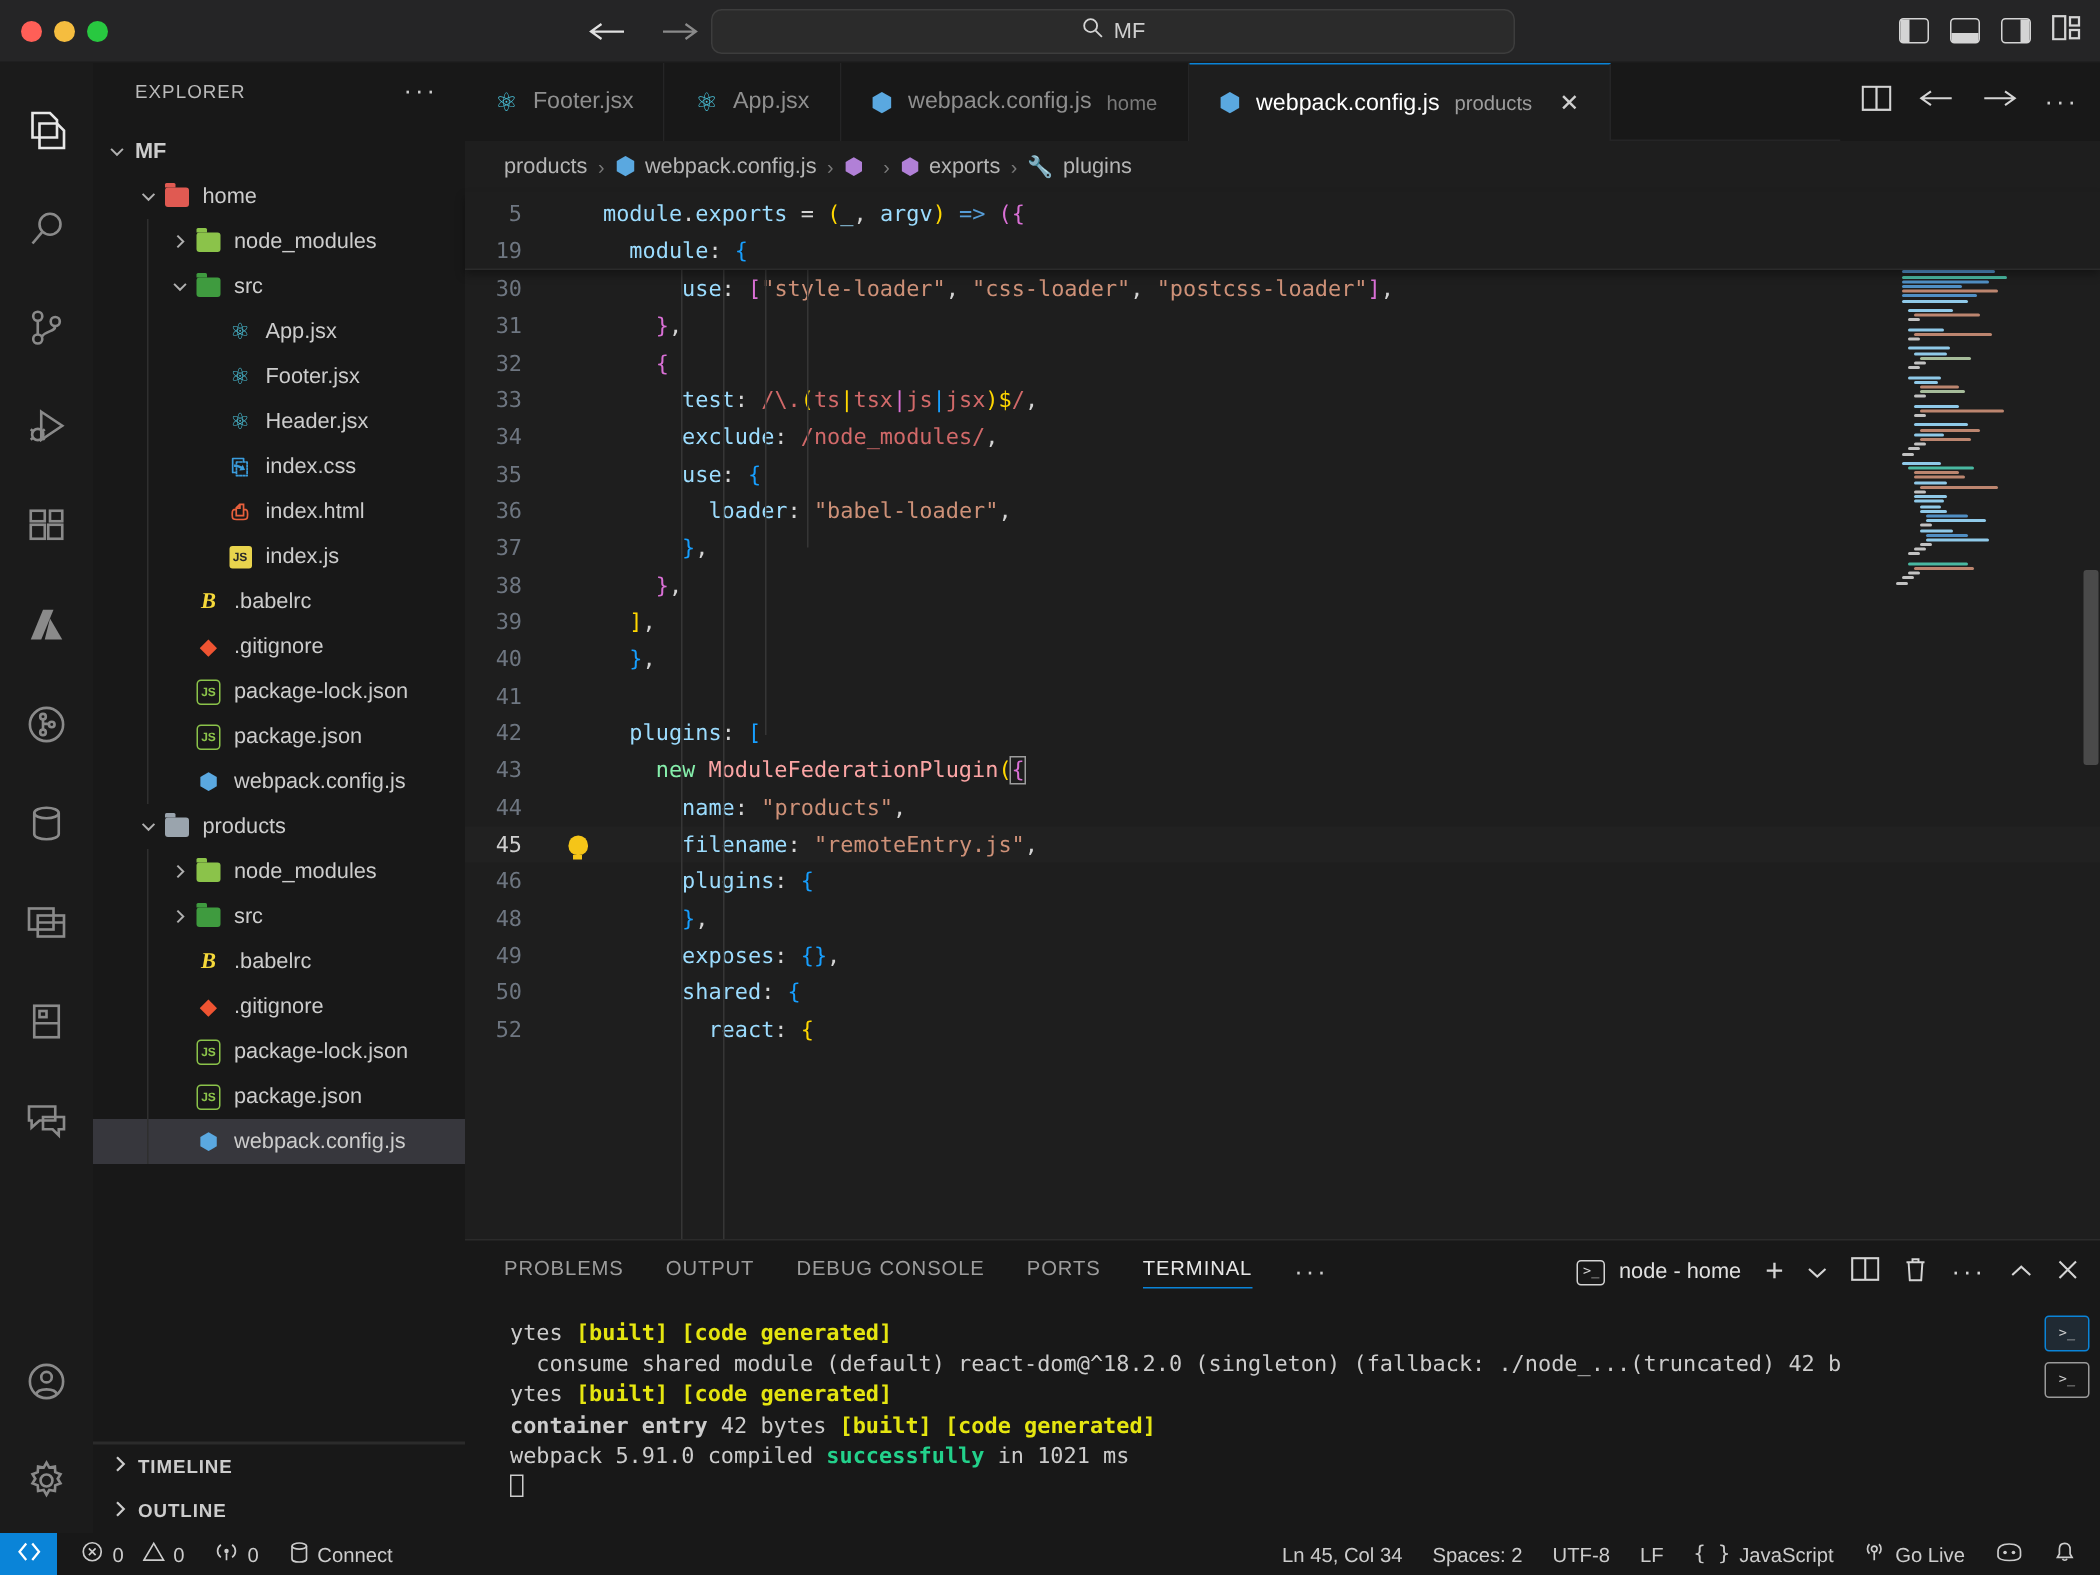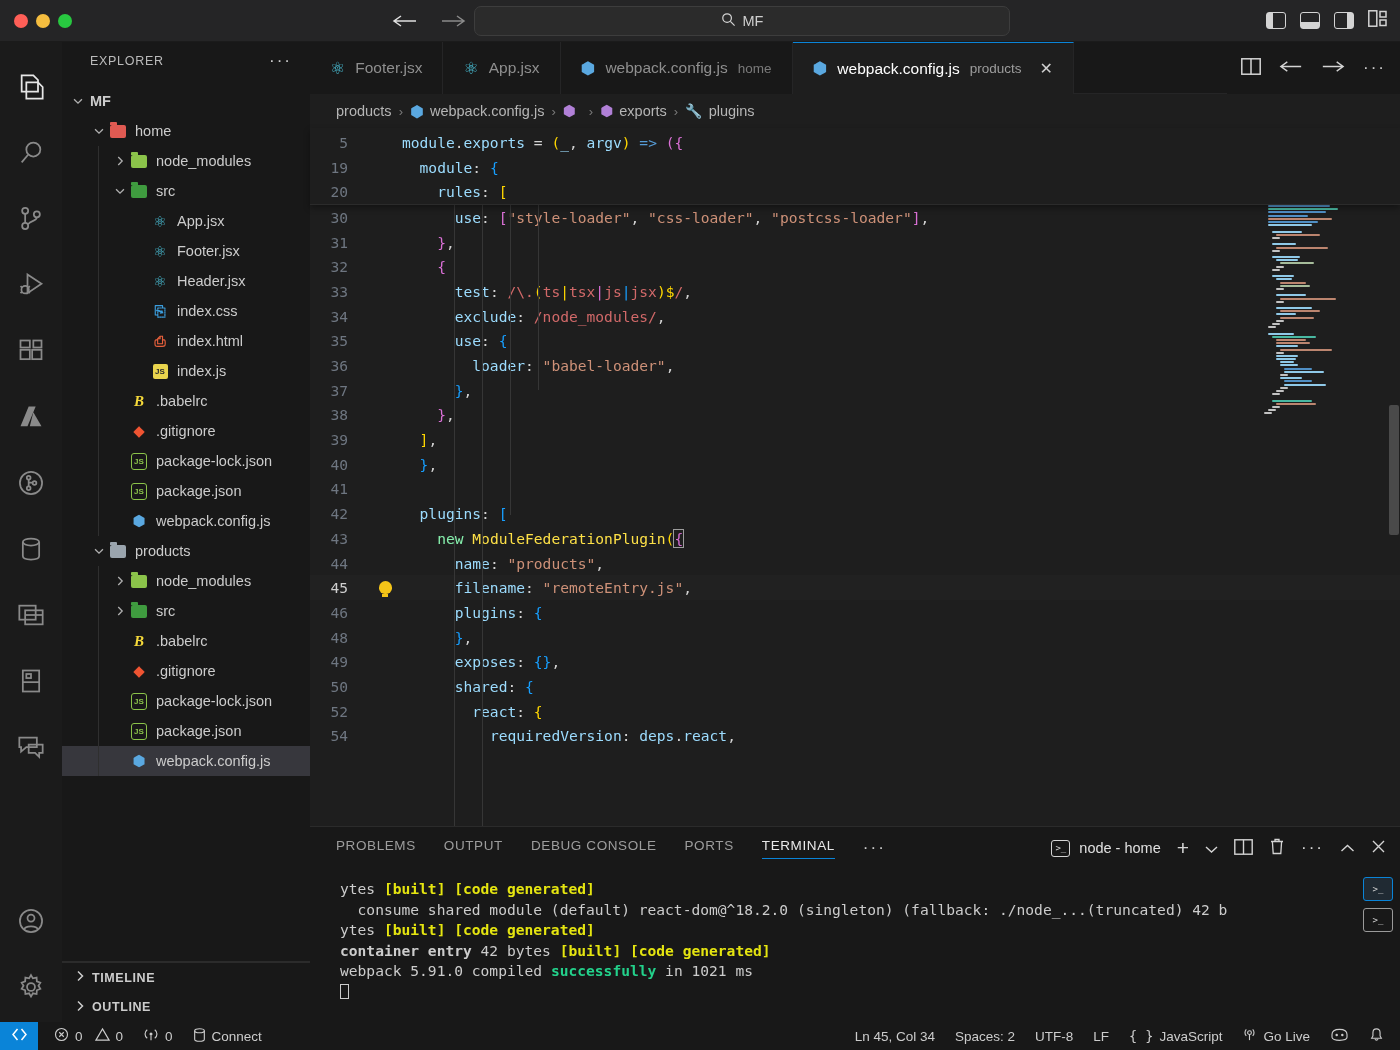--- a/index.html
+++ b/index.html
@@ -113,21 +113,21 @@
   .ln.cur { color:#cfcfcf; }
   .gutter { width:34px; flex:0 0 34px; display:flex; align-items:center; justify-content:center; }
   .bulb { width:13px;height:13px;border-radius:50% 50% 45% 45%;background:#f5c518; position:relative; }
   .bulb::after{content:"";position:absolute;bottom:-3px;left:3.5px;width:6px;height:3px;background:#f5c518;}
   .ctext { white-space:pre; color:#d4d4d4; }
 
   
   .t-var{color:#9cdcfe}.t-prop{color:#9cdcfe}.t-kw{color:#86efac}
   .t-str{color:#ce9178}.t-blue{color:#569cd6}.t-punct{color:#d4d4d4}
   .t-y{color:#ffd700}.t-p{color:#da70d6}.t-b{color:#179fff}.t-re{color:#d16969}
-  .t-cls{color:#fde047}
+  .t-cls{color:#fca5a5}
   .t-link{color:#ce9178; text-decoration:underline; text-decoration-color:#c08a6e;}
   .cursorbox{outline:1px solid #9d9d9d; }
 
   .minimap { position:absolute; top:0; right:12px; width:126px; bottom:0; opacity:0.9; }
   .mm-line { height:2px; margin-bottom:1.2px; border-radius:1px; }
   .vscrollbar { position:absolute; right:0; top:0; width:12px; bottom:0; background:transparent; }
   .vscroll-thumb { position:absolute; right:1px; top:200px; width:10px; height:130px; background:#4a4a4a; border-radius:2px; }
   .indent-v { position:absolute; width:1px; background:#363636; }
 
   
@@ -649,25 +649,20 @@
           <div class="codeline">
             <span class="ln">5</span>
             <span class="gutter"></span>
             <span class="ctext"><span class="t-var">module</span><span class="t-punct">.</span><span class="t-var">exports</span> <span class="t-punct">=</span> <span class="t-y">(</span><span class="t-var">_</span><span class="t-punct">,</span> <span class="t-var">argv</span><span class="t-y">)</span> <span class="t-blue">=&gt;</span> <span class="t-p">(</span><span class="t-p">{</span></span>
           </div>
           <div class="codeline">
             <span class="ln">19</span>
             <span class="gutter"></span>
             <span class="ctext">  <span class="t-prop">module</span><span class="t-punct">:</span> <span class="t-b">{</span></span>
           </div>
-          <div class="codeline">
-            <span class="ln">20</span>
-            <span class="gutter"></span>
-            <span class="ctext">    <span class="t-prop">rules</span><span class="t-punct">:</span> <span class="t-y">[</span></span>
-          </div>
         </div>
 
       <div class="code-scroll">
         <div id="code">
             <div class="codeline">
               <span class="ln">30</span>
               <span class="gutter"></span>
               <span class="ctext">      <span class="t-prop">use</span><span class="t-punct">:</span> <span class="t-p">[</span><span class="t-str">"style-loader"</span><span class="t-punct">,</span> <span class="t-str">"css-loader"</span><span class="t-punct">,</span> <span class="t-str">"postcss-loader"</span><span class="t-p">]</span><span class="t-punct">,</span></span>
             </div>
             <div class="codeline">
@@ -764,25 +759,20 @@
             </div>
             <div class="codeline">
               <span class="ln">50</span>
               <span class="gutter"></span>
               <span class="ctext">      <span class="t-prop">shared</span><span class="t-punct">:</span> <span class="t-b">{</span></span>
             </div>
             <div class="codeline">
               <span class="ln">52</span>
               <span class="gutter"></span>
               <span class="ctext">        <span class="t-prop">react</span><span class="t-punct">:</span> <span class="t-y">{</span></span>
-            </div>
-            <div class="codeline">
-              <span class="ln">54</span>
-              <span class="gutter"></span>
-              <span class="ctext">          <span class="t-prop">requiredVersion</span><span class="t-punct">:</span> <span class="t-var">deps</span><span class="t-punct">.</span><span class="t-var">react</span><span class="t-punct">,</span></span>
             </div>
             <div class="codeline">
               <span class="gutter"></span>
             </div>
           </div>
         <div class="indent-v" style="left:144px; top:0; bottom:0;"></div>
         <div class="indent-v" style="left:172px; top:0; bottom:0;"></div>
         <div class="indent-v" style="left:200px; top:0; height:310px;"></div>
         <div class="indent-v" style="left:228px; top:0; height:185px;"></div>
         <div class="minimap" id="minimap">

